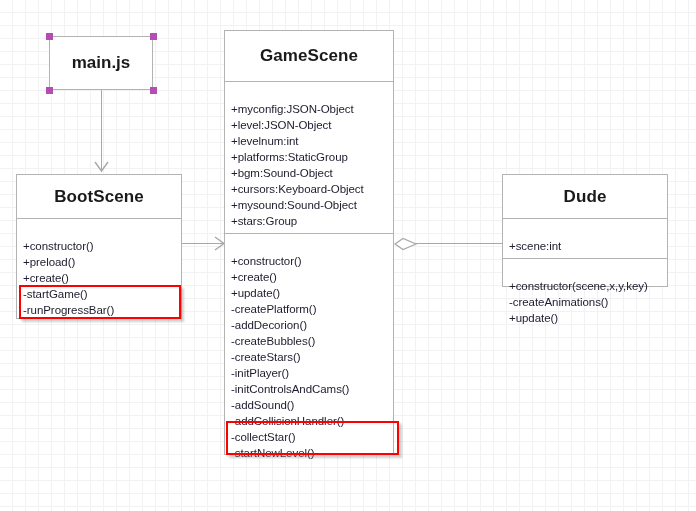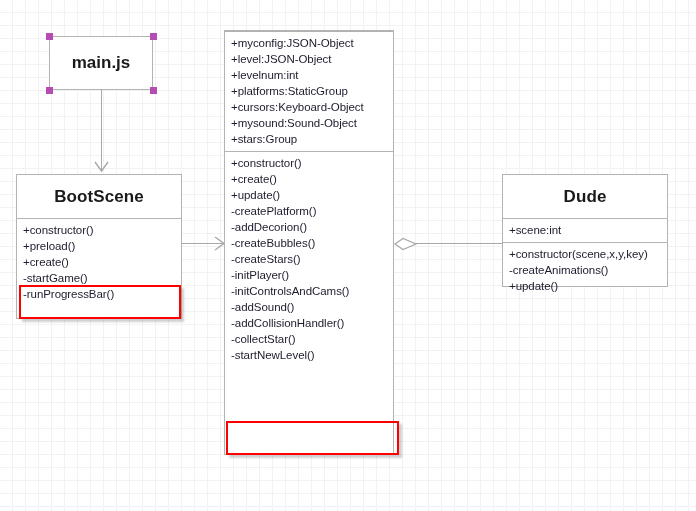--- a/index.html
+++ b/index.html
@@ -37,20 +37,21 @@
     letter-spacing: 0.1px;
   }
   .uml-divider {
     border-top: 1px solid #b3b3b3;
     height: 0;
     font-size: 0;
     line-height: 0;
   }
   .uml-section {
     padding: 3px 0 4px 0;
+    margin-top: 16px;
   }
   .uml-member {
     font-size: 11.5px;
     line-height: 16px;
     color: #1c1c2e;
     padding-left: 6px;
     white-space: nowrap;
     letter-spacing: -0.05px;
   }
 
@@ -133,26 +134,28 @@
     </div>
   </div>
   <div class="red-hl" style="left:19px; top:285px; width:162px; height:34px;"></div>
 
   <div class="conn conn-h" style="left:182px; top:243px; width:44px;"></div>
   <svg class="arrow-svg" style="left:211px; top:235px;" width="18" height="18" viewBox="0 0 18 18">
     <polyline points="4,2 13,8.5 4,15" fill="none" stroke="#a8a8a8" stroke-width="1.4"></polyline>
   </svg>
 
   <div class="uml-box" style="left:224px; top:30px; width:170px; height:425px;">
+    <div class="uml-title" style="line-height:50px; height:50px;">GameScene</div>
     <div class="uml-divider"></div>
     <div class="uml-section">
       <div class="uml-member">+myconfig:JSON-Object</div>
       <div class="uml-member">+level:JSON-Object</div>
       <div class="uml-member">+levelnum:int</div>
       <div class="uml-member">+platforms:StaticGroup</div>
+      <div class="uml-member">+bgm:Sound-Object</div>
       <div class="uml-member">+cursors:Keyboard-Object</div>
       <div class="uml-member">+mysound:Sound-Object</div>
       <div class="uml-member">+stars:Group</div>
     </div>
     <div class="uml-divider"></div>
     <div class="uml-section">
       <div class="uml-member">+constructor()</div>
       <div class="uml-member">+create()</div>
       <div class="uml-member">+update()</div>
       <div class="uml-member">-createPlatform()</div>

